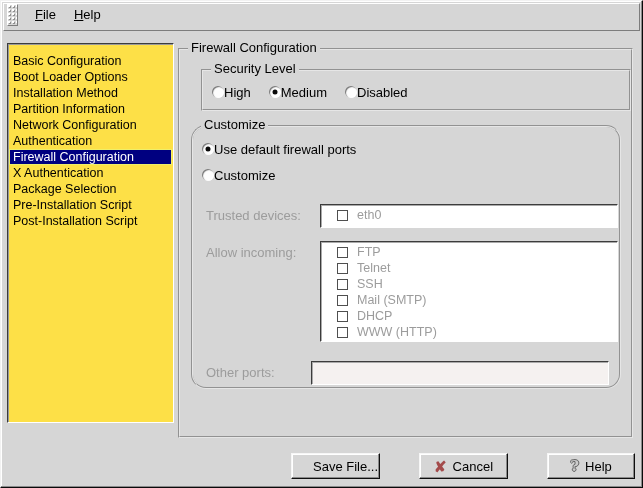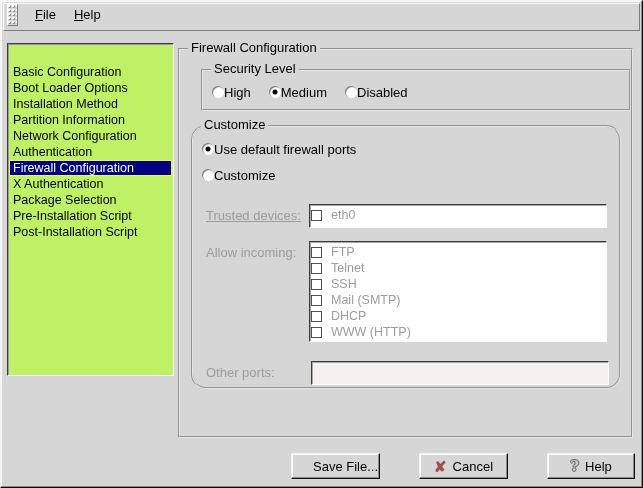--- a/index.html
+++ b/index.html
@@ -25,25 +25,25 @@
     background-image:
       radial-gradient(circle at 1px 1px, #ffffff 1px, transparent 1.2px),
       radial-gradient(circle at 2px 2px, #8f8f8f 1px, transparent 1.2px);
     background-size:4px 4px;
   }
   .menu-item { padding:3px 9px; cursor:default; }
   .menu-label { display:inline-block; }
   .menu-label::first-letter { text-decoration:underline; }
   
   .sidebar {
-    position:absolute; left:6px; top:42px; width:167px; height:333px;
-    background:#bef264; overflow:hidden;
+    position:absolute; left:6px; top:42px; width:167px; height:380px;
+    background:#fde047; overflow:hidden;
     border:1px solid; border-color:#3c3c3c #ffffff #ffffff #3c3c3c;
     box-shadow: inset 1px 1px 0 #9a9a9a;
-    padding:20px 1px;
+    padding:9px 1px;
   }
   .sidebar-item {
     height:16px; line-height:16px; padding:0 4px;
     font-size:12.5px; white-space:nowrap; cursor:default;
   }
   .sidebar-item.selected {
     background:#000080; color:#ffffff;
     box-shadow: inset 0 0 0 1px #efef6a;
   }
   
@@ -63,24 +63,24 @@
   }
   .radio.checked::after {
     content:""; position:absolute; left:50%; top:50%; width:5px; height:5px;
     transform:translate(-50%,-50%); border-radius:50%; background:#0a0a0a;
   }
   .sec-radios { position:absolute; left:9px; top:13px; display:flex; gap:18px; }
   .sec-radios .radio-row { position:static; }
   
   .field-label { position:absolute; left:13px; color:#9c9c9c; white-space:nowrap; }
   .listbox {
-    position:absolute; left:116px; width:298px; background:#ffffff;
+    position:absolute; left:127px; width:298px; background:#ffffff;
     border:1px solid; border-color:#3c3c3c #ffffff #ffffff #3c3c3c;
     box-shadow: inset 1px 1px 0 #aaaaaa;
-    padding:2px 1px; overflow:hidden;
+    padding:2px 16px; overflow:hidden;
   }
   .check-row { display:flex; align-items:center; gap:9px; height:16px; }
   .checkbox {
     width:11px; height:11px; background:#ffffff; flex:0 0 auto;
     border:1px solid #4f4f4f;
   }
   .check-label { color:#9c9c9c; font-size:12.5px; white-space:nowrap; }
   .entry {
     position:absolute; left:118px; width:298px; height:24px;
     background:#f5f1f0; border:1px solid; border-color:#3c3c3c #ffffff #ffffff #3c3c3c;
@@ -160,21 +160,21 @@
 
       <div class="radio-row" style="left:9px; top:14px;">
         <span class="radio checked"></span>
         <span>Use default firewall ports</span>
       </div>
       <div class="radio-row" style="left:9px; top:40px;">
         <span class="radio"></span>
         <span>Customize</span>
       </div>
 
-      <span class="field-label" style="top:81px;text-decoration:underline;">Trusted devices:</span>
+      <span class="field-label" style="top:81px;">Trusted devices:</span>
       <div class="listbox" style="top:77px; height:24px;">
         <div class="check-row">
           <span class="checkbox"></span>
           <span class="check-label">eth0</span>
         </div>
       </div>
 
       <span class="field-label" style="top:118px;">Allow incoming:</span>
       <div class="listbox" style="top:114px; height:101px;">
         <div class="check-row">

